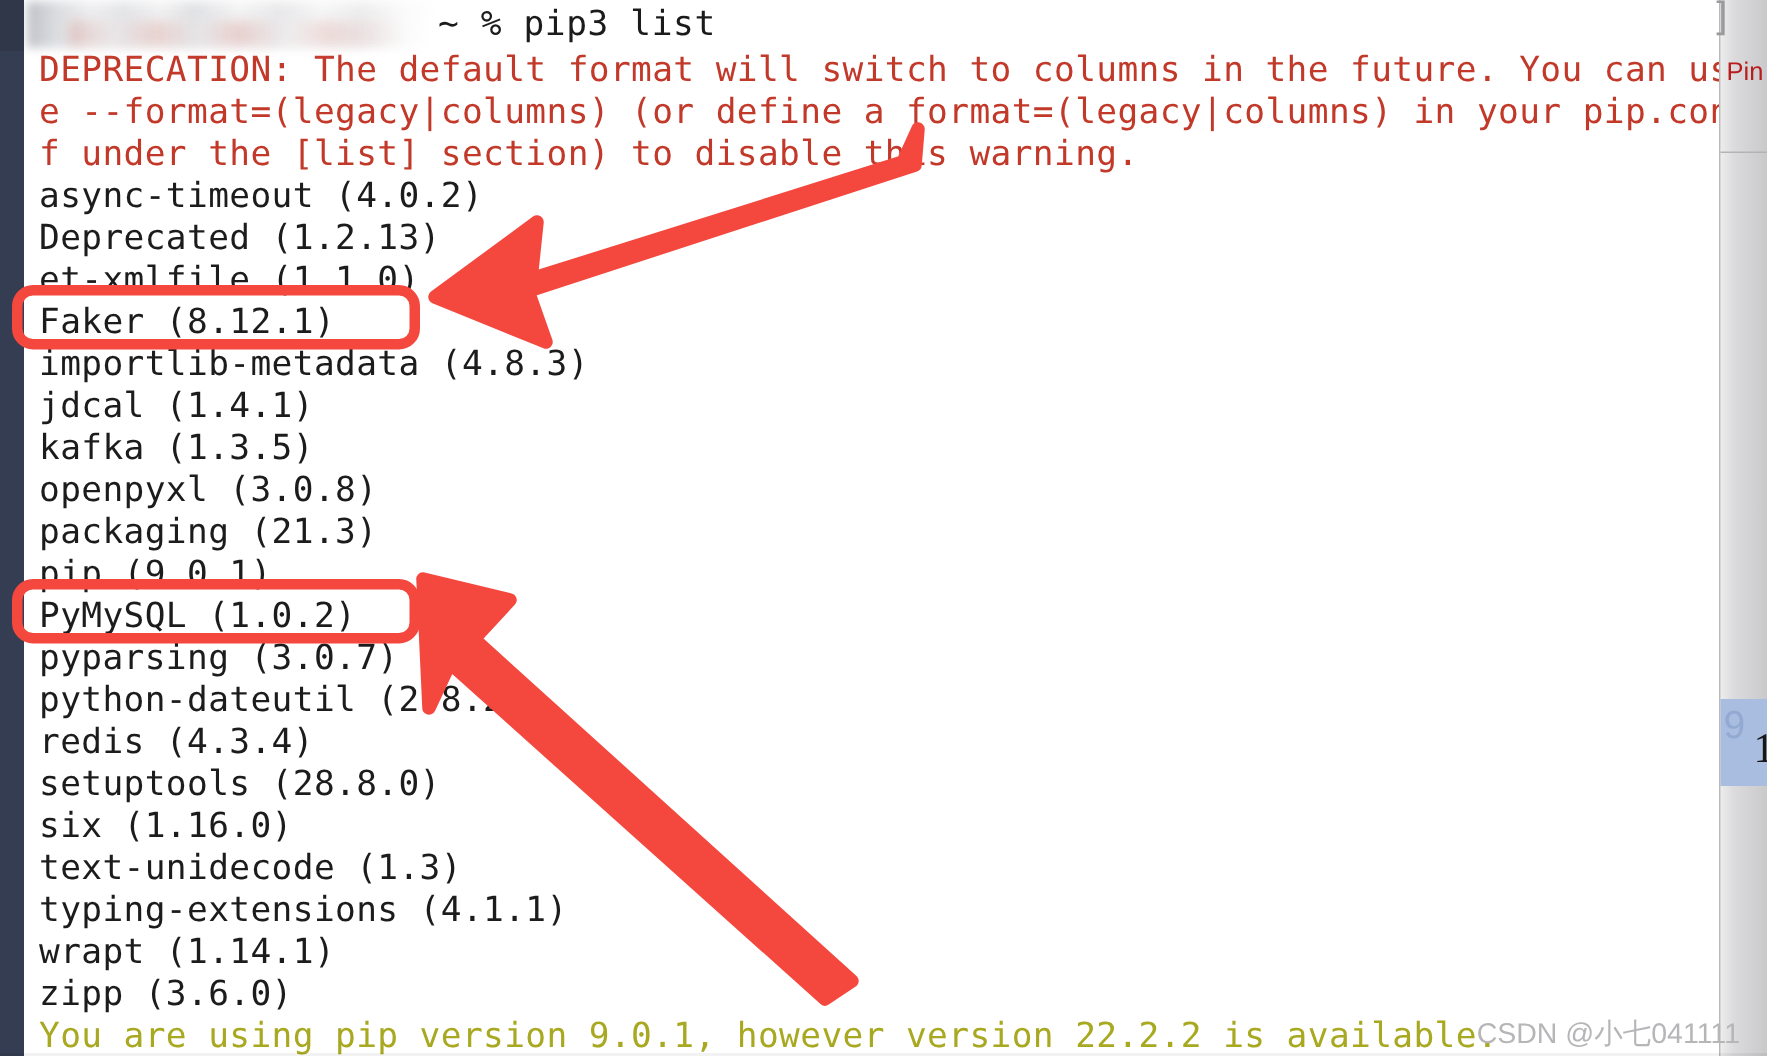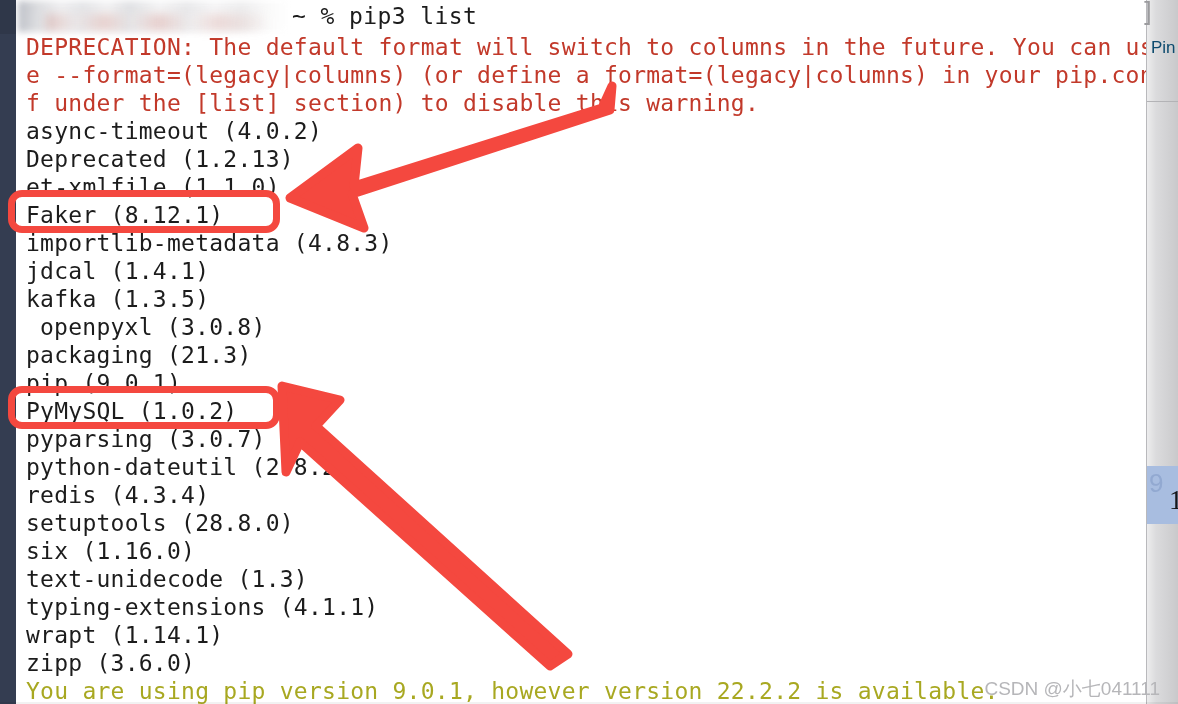--- a/index.html
+++ b/index.html
@@ -129,21 +129,21 @@
     width: 32px; height: 704px;
     background: linear-gradient(90deg,
       rgba(255,255,255,.55) 0%, rgba(255,255,255,.1) 28%,
       rgba(0,0,0,.03) 70%, rgba(0,0,0,.07) 100%);
   }
   .rp-pin {
     position: absolute;
     left: 4px; top: 38px;
     font-family: "Liberation Sans", sans-serif;
     font-size: 17px;
-    color: #0c4a6e;
+    color: #b91c1c;
     white-space: nowrap;
   }
   .rp-divider {
     position: absolute;
     left: 0; top: 101px;
     width: 32px; height: 1px;
     background: #b3b3b6;
   }
   .rp-selection {
     position: absolute;
@@ -215,21 +215,21 @@
     <div class="tline c-warn" style="top:61px;">e --format=(legacy|columns) (or define a format=(legacy|columns) in your pip.con</div>
     <div class="tline c-warn" style="top:89px;">f under the [list] section) to disable this warning.</div>
 
     <div class="tline c-pkg" style="top:117px;">async-timeout (4.0.2)</div>
     <div class="tline c-pkg" style="top:145px;">Deprecated (1.2.13)</div>
     <div class="tline c-pkg" style="top:173px;">et-xmlfile (1.1.0)</div>
     <div class="tline c-pkg" style="top:201px;text-align:center;">Faker (8.12.1)</div>
     <div class="tline c-pkg" style="top:229px;">importlib-metadata (4.8.3)</div>
     <div class="tline c-pkg" style="top:257px;">jdcal (1.4.1)</div>
     <div class="tline c-pkg" style="top:285px;">kafka (1.3.5)</div>
-    <div class="tline c-pkg" style="top:313px;margin-left:14px;">openpyxl (3.0.8)</div>
+    <div class="tline c-pkg" style="top:313px;">openpyxl (3.0.8)</div>
     <div class="tline c-pkg" style="top:341px;">packaging (21.3)</div>
     <div class="tline c-pkg" style="top:369px;">pip (9.0.1)</div>
     <div class="tline c-pkg" style="top:397px;">PyMySQL (1.0.2)</div>
     <div class="tline c-pkg" style="top:425px;">pyparsing (3.0.7)</div>
     <div class="tline c-pkg" style="top:453px;">python-dateutil (2.8.2)</div>
     <div class="tline c-pkg" style="top:481px;">redis (4.3.4)</div>
     <div class="tline c-pkg" style="top:509px;">setuptools (28.8.0)</div>
     <div class="tline c-pkg" style="top:537px;text-align:right;">six (1.16.0)</div>
     <div class="tline c-pkg" style="top:565px;">text-unidecode (1.3)</div>
     <div class="tline c-pkg" style="top:593px;">typing-extensions (4.1.1)</div>

